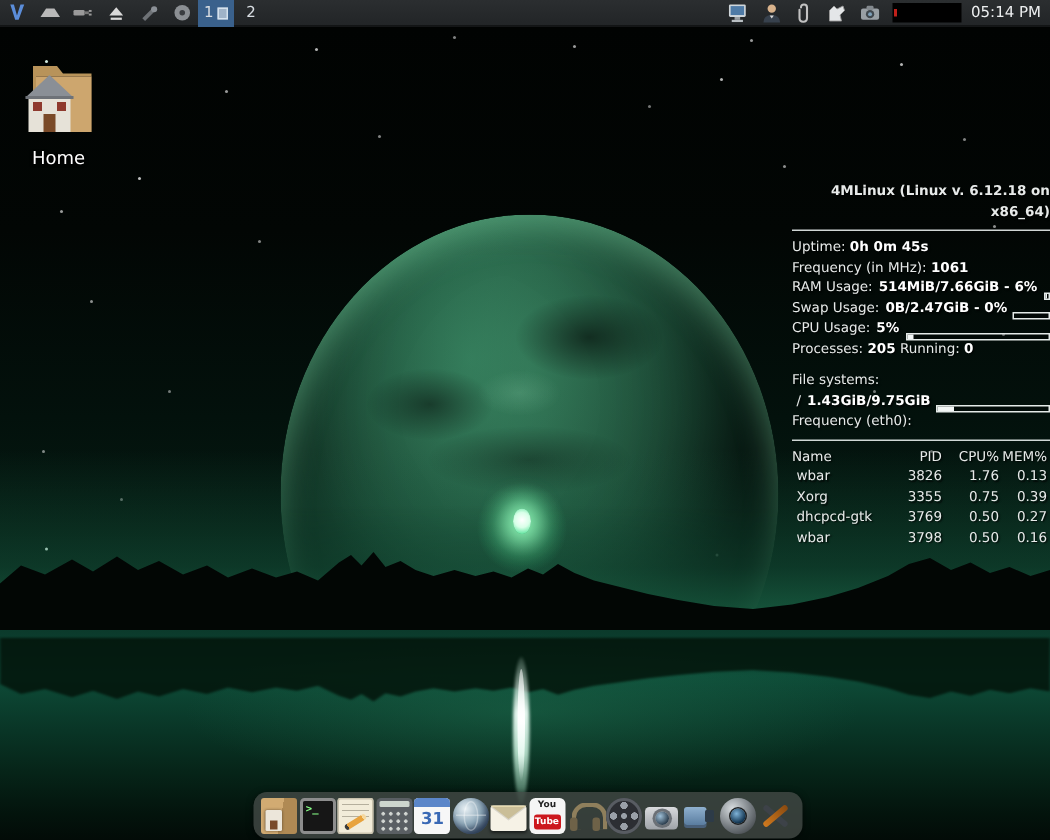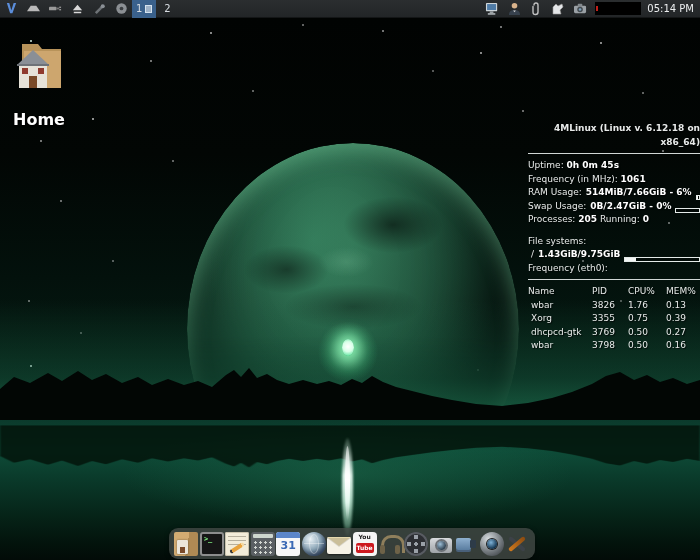--- a/index.html
+++ b/index.html
@@ -58,36 +58,36 @@
   .water::before { content:""; position:absolute; inset:0;
     background:radial-gradient(ellipse 300px 70px at 348px 55px, rgba(40,130,92,.35), transparent 75%); }
   .streak { position:absolute; left:342px; top:420px; width:11px; height:98px; border-radius:50%;
     background:linear-gradient(to bottom, rgba(210,255,230,.15), rgba(240,255,248,.95) 38%, rgba(215,255,235,.8) 65%, rgba(130,230,180,.25));
     filter:blur(1px); }
   .streak-core { position:absolute; left:345px; top:428px; width:5px; height:75px; border-radius:50%;
     background:linear-gradient(to bottom, rgba(255,255,255,.5), #ffffff 45%, rgba(240,255,248,.8) 75%, transparent); }
 
   
   .home { position:absolute; left:10px; top:20px; width:58px; text-align:center; z-index:10; }
-  .home-label { color:#fff; font-size:16px; font-weight:bold; text-shadow:1px 1px 2px #000, -1px 1px 2px #000; margin-top:14px; }
+  .home-label { color:#fff; font-size:12px; font-weight:normal; text-shadow:1px 1px 2px #000, -1px 1px 2px #000; margin-top:2px; }
 
   
   .conky { position:absolute; left:528px; top:104px; width:172px; color:#e7eae9; font-size:9px;
     line-height:13.5px; text-shadow:1px 1px 1px rgba(0,0,0,.75); z-index:10; }
   .conky .title { text-align:right; font-weight:bold; }
   .conky hr { border:0; border-top:1px solid #dbe2e0; margin:4px 0 5px; opacity:.95; }
   .conky b { color:#fff; }
   .crow { display:flex; align-items:flex-end; gap:4px; white-space:nowrap; }
   .cbar { height:5px; border:1px solid #e4eae8; background:rgba(0,0,0,.25); }
   .cbar > i { display:block; height:100%; background:#f2f6f5; }
   .cbar.small { width:26px; margin-left:auto; }
   .cbar.grow { flex:1; }
   .fs-gap { height:8px; }
   .ptable { display:grid; grid-template-columns:64px 36px 38px 32px; column-gap:0; }
-  .ptable .r { }
+  .ptable .r { text-align:right; }
 
   
   .dock { position:absolute; left:169px; bottom:1px; width:366px; height:31px; z-index:20;
     background:rgba(68,74,70,.8); border-radius:9px; display:flex; align-items:center;
     justify-content:space-evenly; padding:0 4px; box-shadow:0 1px 4px rgba(0,0,0,.5); }
   .di { width:24px; height:24px; position:relative; flex:0 0 auto; }
 
   .di-files { background:linear-gradient(100deg,#d2ab72 55%,#b08a54 55%); border-radius:2px; }
   .di-files::before { content:""; position:absolute; left:3px; bottom:2px; width:11px; height:14px; background:#ece6da; border-radius:1px; box-shadow:0 0 2px rgba(0,0,0,.5); }
   .di-files::after { content:""; position:absolute; left:6px; bottom:3px; width:5px; height:6px; background:#7a4a2a; }
@@ -288,20 +288,27 @@
         <b>514MiB/7.66GiB - 6%</b>
       <span class="cbar small">
           <i style="width: 6%;"></i>
         </span>
     </div>
     <div class="crow">
       <span>Swap Usage: </span>
         <b>0B/2.47GiB - 0%</b>
       <span class="cbar small">
           <i style="width: 0%;"></i>
+        </span>
+    </div>
+    <div class="crow">
+      <span>CPU Usage: </span>
+        <b>5%</b>
+      <span class="cbar grow">
+          <i style="width: 5%;"></i>
         </span>
     </div>
     <div>
       <span>Processes: </span><b>205</b><span style="white-space:pre"> Running: </span><b>0</b>
     </div>
     <div class="fs-gap"></div>
     <div>File systems:</div>
     <div class="crow">
       <span style="padding-left:3px">/ </span>
         <b>1.43GiB/9.75GiB</b>

